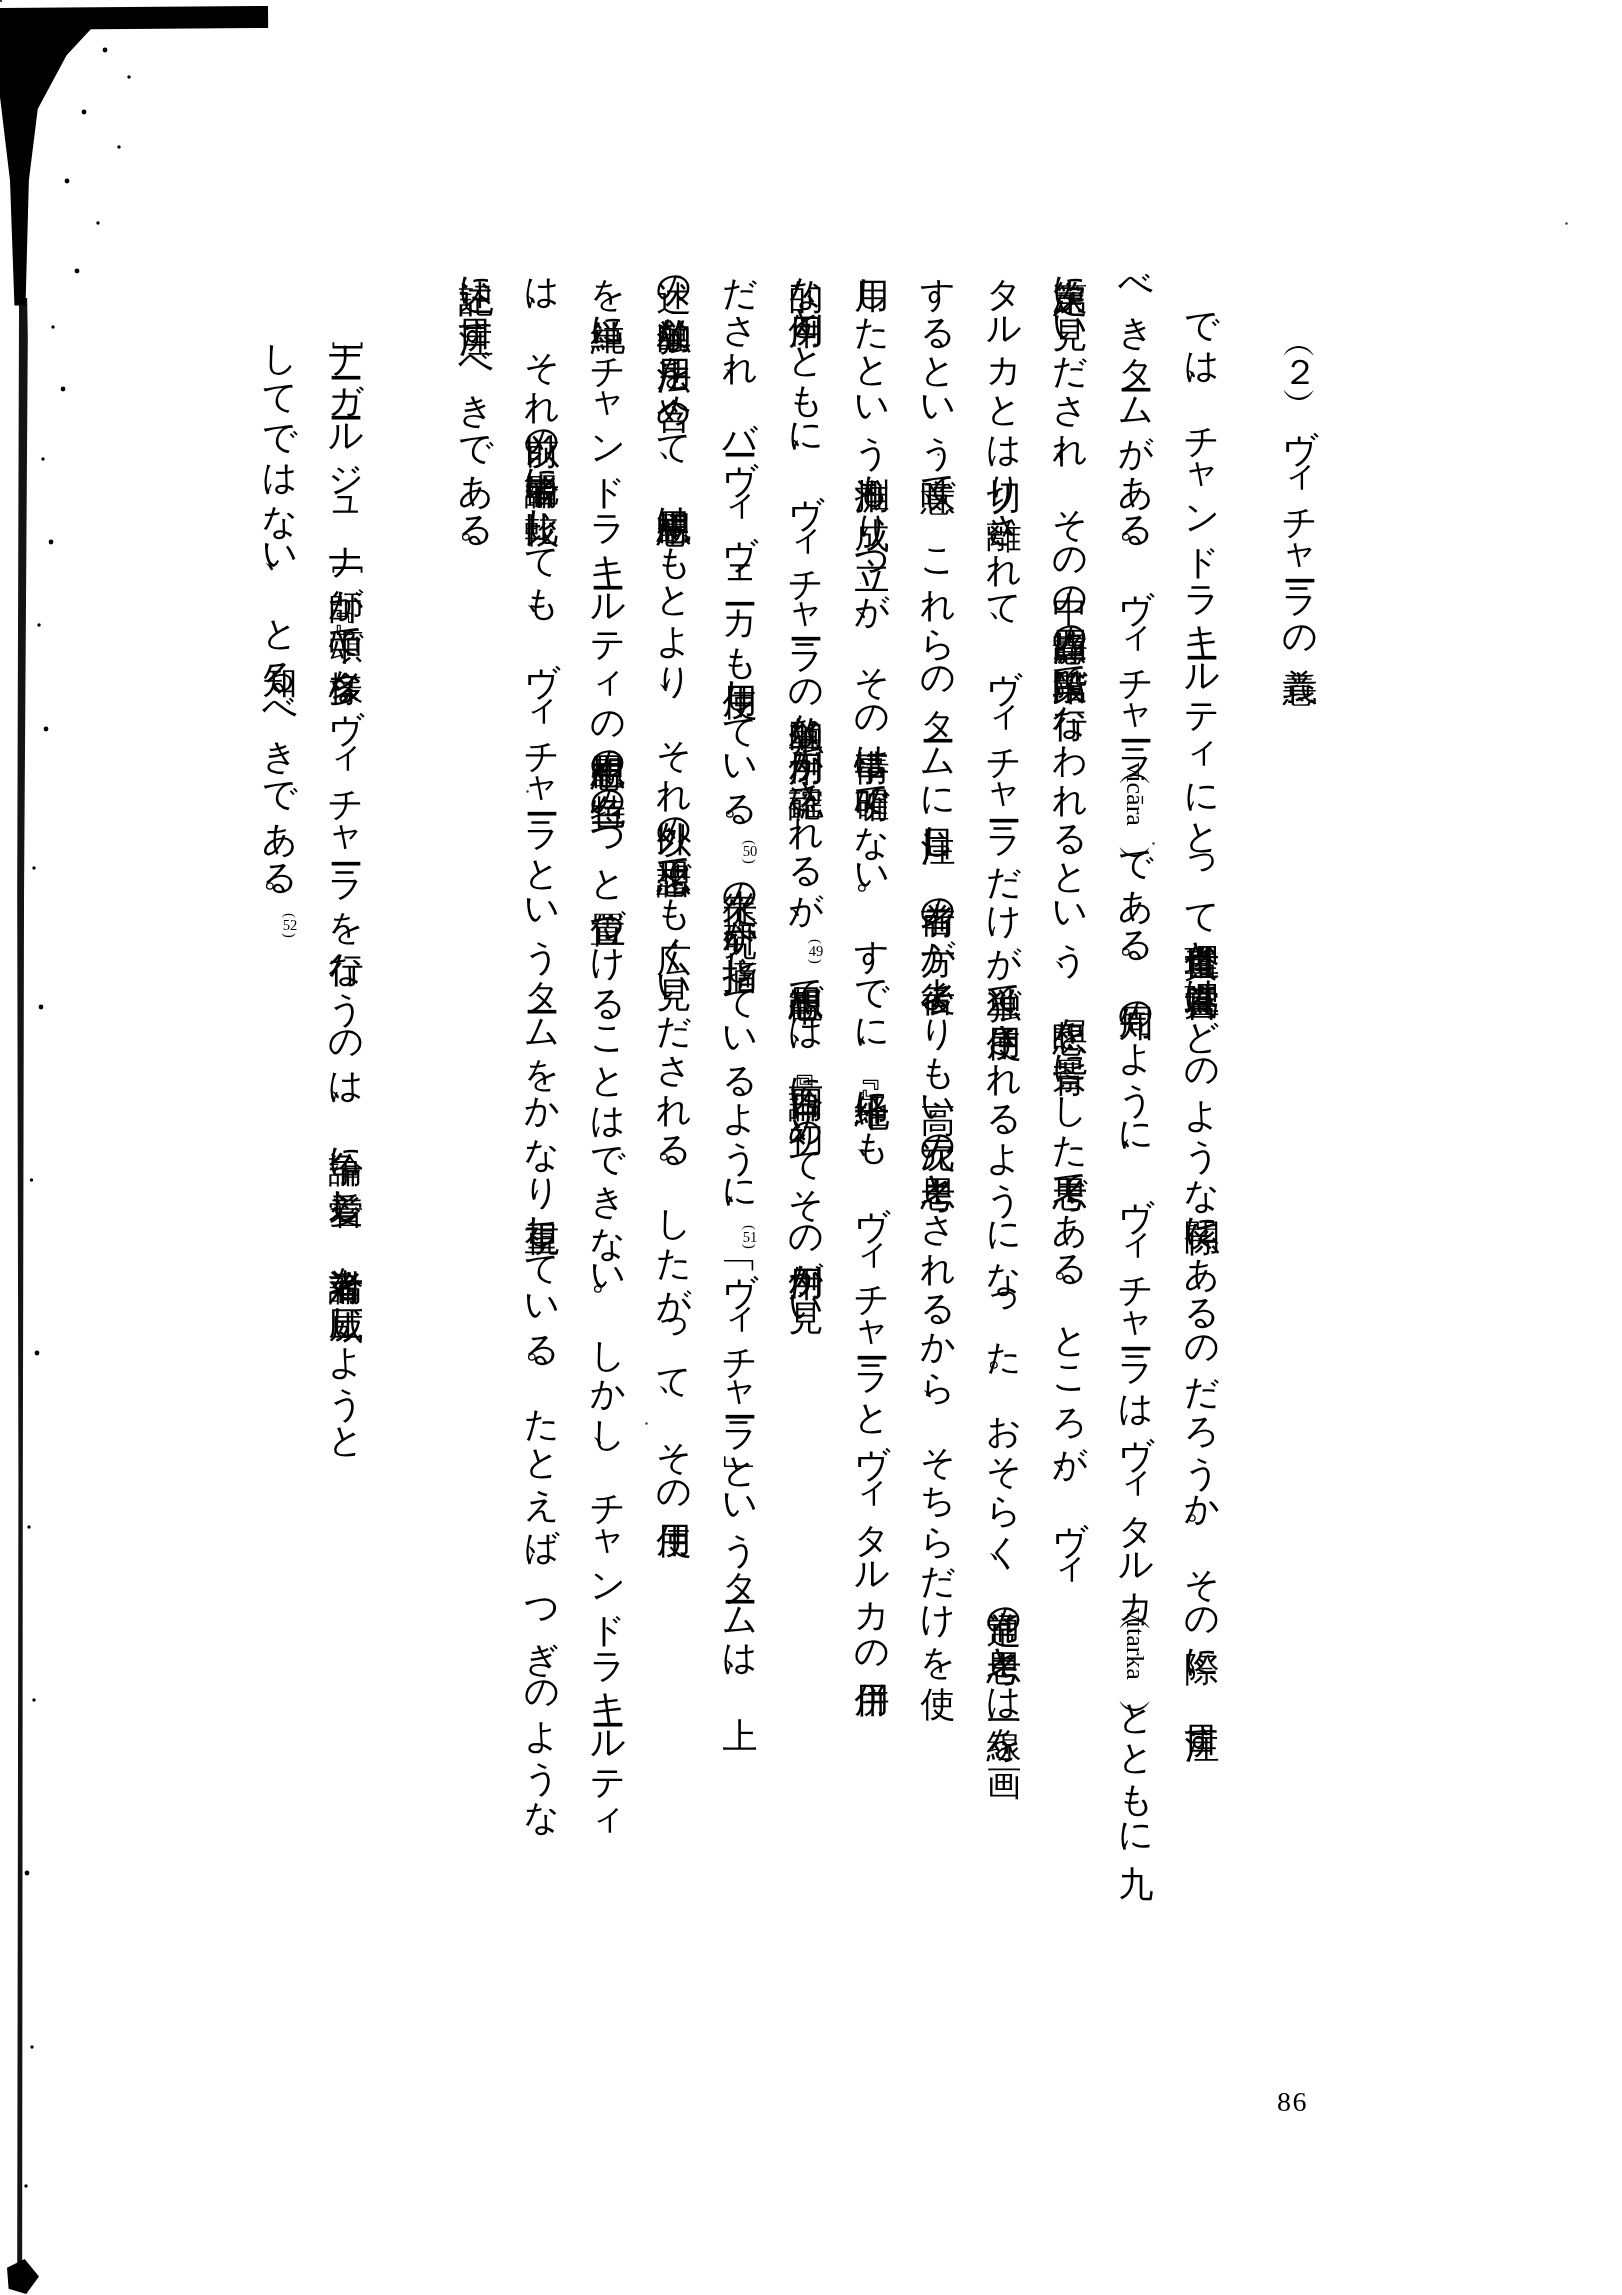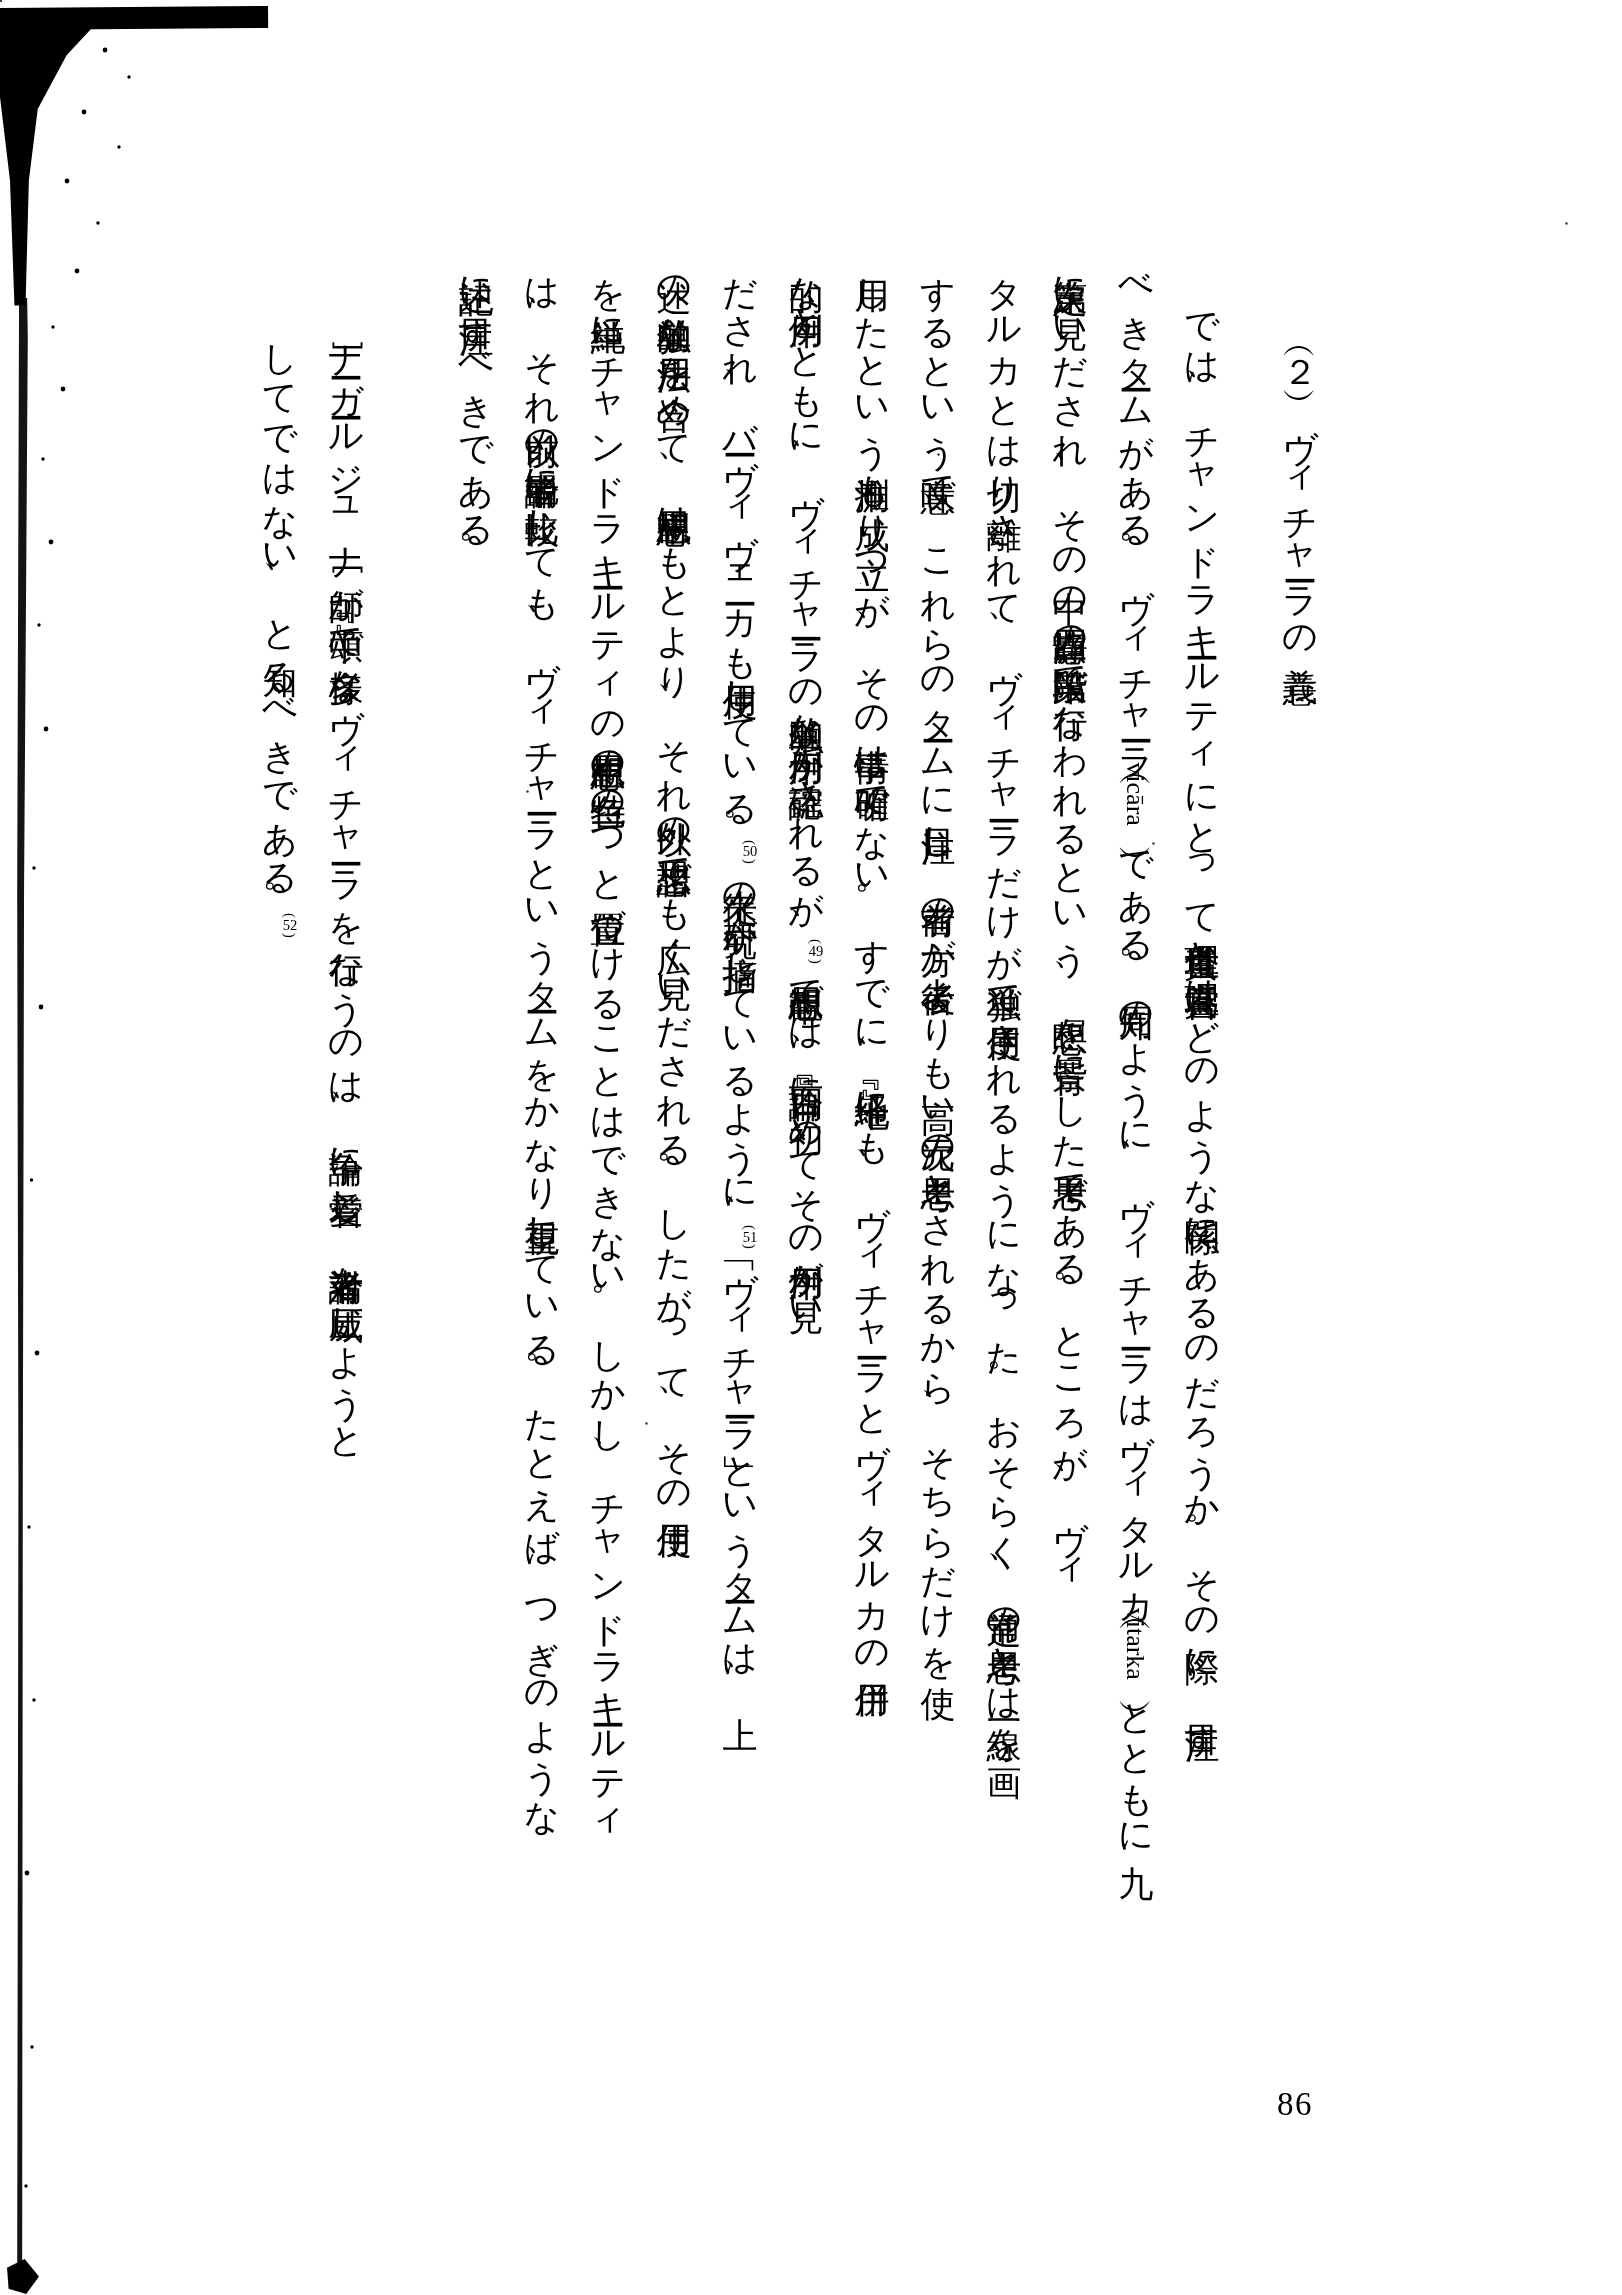--- a/index.html
+++ b/index.html
@@ -25,21 +25,21 @@
     font-size:14.6px;letter-spacing:0;line-height:1;
     vertical-align:11px;
   }
   .noteref::before{content:"(";}
   .noteref::after{content:")";}
   .tcy{text-combine-upright:all;}
   .quote{margin-right:64px;padding-top:66px;letter-spacing:0.3px;}
 
   .pagenum{
     position:absolute;left:1277px;top:2086px;
-    font-size:33px;letter-spacing:1.4px;
+    font-size:28px;letter-spacing:1.4px;
   }
 
   
   .scan-top{
     position:absolute;left:0;top:7.6px;width:268px;height:22px;background:#000;
     transform:rotate(-0.45deg);transform-origin:left top;
   }
   .scan-blob{
     position:absolute;left:0;top:7.6px;width:111px;height:298px;background:#000;
     clip-path:polygon(0 0,100% 0,60% 16%,34% 34%,26% 58%,23% 100%,13% 100%,9% 58%,0 30%);

